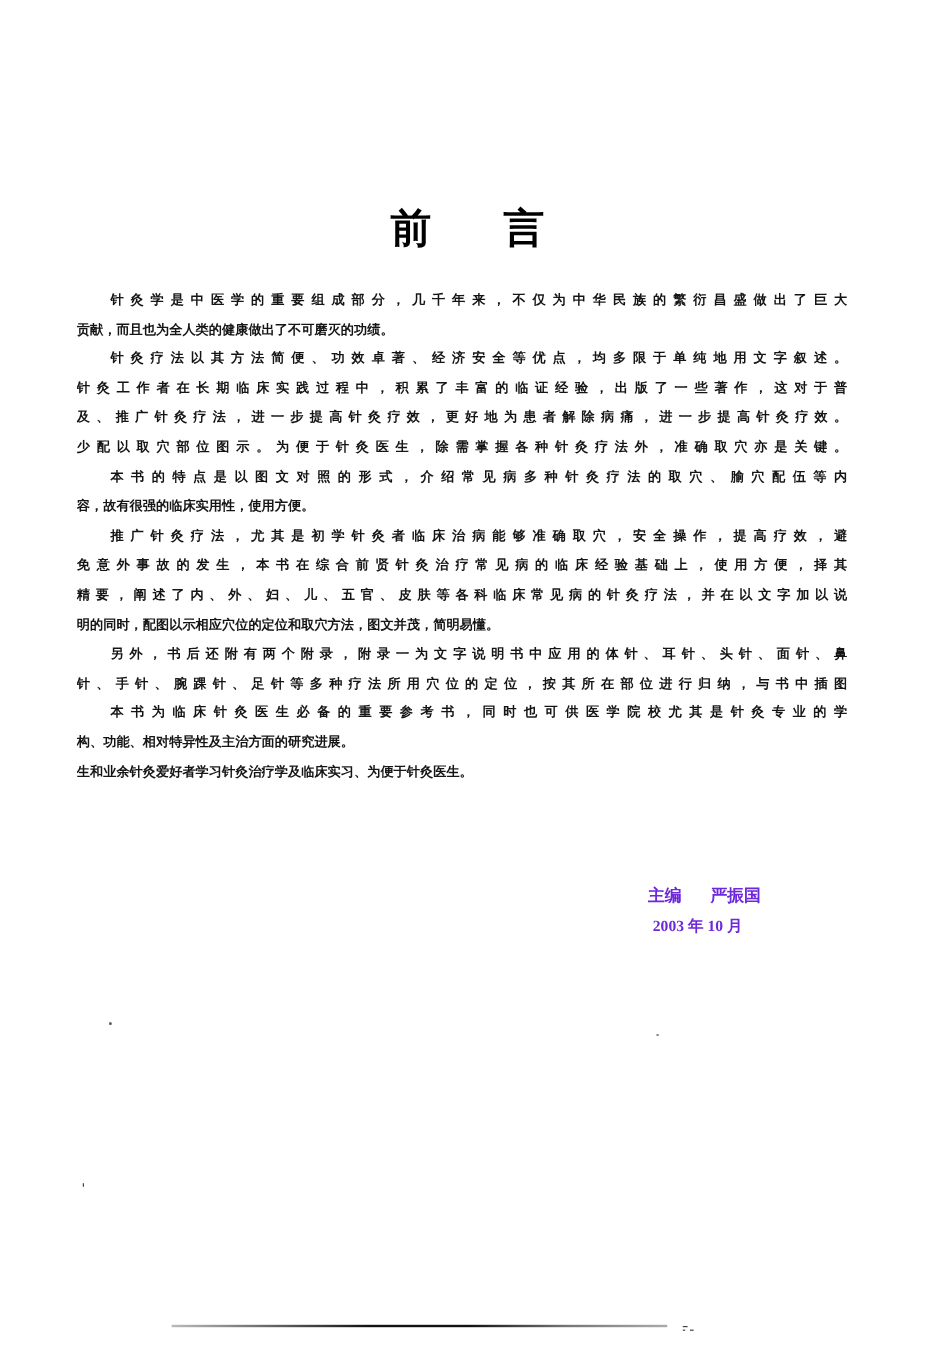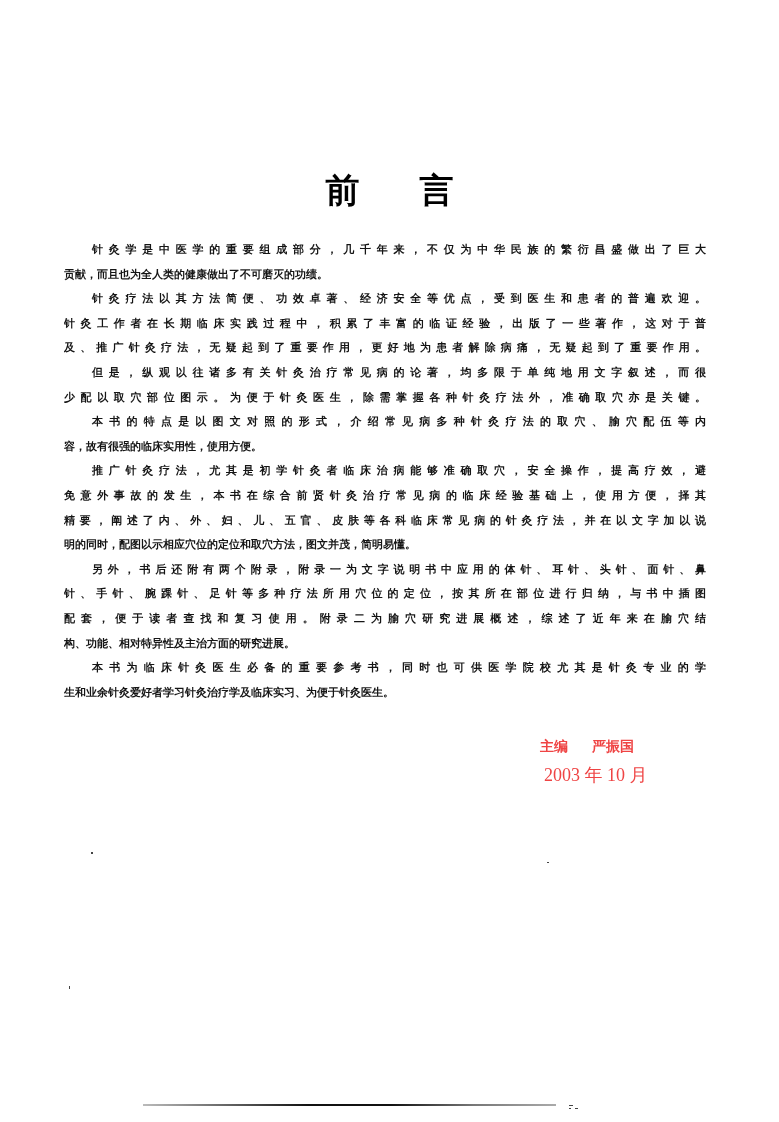--- a/index.html
+++ b/index.html
@@ -20,64 +20,62 @@
     }
     .line {
       height: 24.6px; line-height: 24.6px; font-size: 11px;
       white-space: nowrap; font-weight: bold; color: #151515;
       text-align: justify; text-align-last: justify;
       overflow: hidden;
     }
     .line.indent { padding-left: 28px; }
     .line.last { text-align-last: left; }
     .sign {
-      position: absolute; left: 540px; font-size: 14px; font-weight: bold; color: #ef4444;
+      position: absolute; left: 540px; font-size: 14px; font-weight: bold; color: #6d28d9;
     }
     .sign.editor { top: 738px; }
     .sign.editor .name { margin-left: 24px; }
-    .sign.date { top: 763px; left: 544px; font-family: "Liberation Serif", serif; font-weight: normal; font-size: 18px; }
+    .sign.date { top: 763px; left: 544px; font-family: "Liberation Serif", serif; font-weight: bold; font-size: 13px; }
     .speck { position: absolute; background: #444; }
     .bottom-rule {
       position: absolute; top: 1104px; left: 143px; width: 413px; height: 2px;
       background: linear-gradient(to right, #bbb 0%, #666 20%, #111 40%, #111 60%, #777 80%, #aaa 100%);
     }
   </style>
 </head>
 <body>
 
 <div class="title">
   <span>前</span><span class="gap"></span><span>言</span>
 </div>
 
 <div class="body-text">
 
   <div class="line indent">针灸学是中医学的重要组成部分，几千年来，不仅为中华民族的繁衍昌盛做出了巨大</div>
   <div class="line last">贡献，而且也为全人类的健康做出了不可磨灭的功绩。</div>
 
-  <div class="line indent">针灸疗法以其方法简便、功效卓著、经济安全等优点，受到医生和患者的普遍欢迎。</div>
+  <div class="line indent">针灸疗法以其方法简便、功效卓著、经济安全等优点，均多限于单纯地用文字叙述。</div>
   <div class="line">针灸工作者在长期临床实践过程中，积累了丰富的临证经验，出版了一些著作，这对于普</div>
-  <div class="line">及、推广针灸疗法，无疑起到了重要作用，更好地为患者解除病痛，无疑起到了重要作用。</div>
+  <div class="line">及、推广针灸疗法，进一步提高针灸疗效，更好地为患者解除病痛，进一步提高针灸疗效。</div>
 
-  <div class="line indent">但是，纵观以往诸多有关针灸治疗常见病的论著，均多限于单纯地用文字叙述，而很</div>
   <div class="line">少配以取穴部位图示。为便于针灸医生，除需掌握各种针灸疗法外，准确取穴亦是关键。</div>
 
   <div class="line indent">本书的特点是以图文对照的形式，介绍常见病多种针灸疗法的取穴、腧穴配伍等内</div>
   <div class="line last">容，故有很强的临床实用性，使用方便。</div>
 
   <div class="line indent">推广针灸疗法，尤其是初学针灸者临床治病能够准确取穴，安全操作，提高疗效，避</div>
   <div class="line">免意外事故的发生，本书在综合前贤针灸治疗常见病的临床经验基础上，使用方便，择其</div>
   <div class="line">精要，阐述了内、外、妇、儿、五官、皮肤等各科临床常见病的针灸疗法，并在以文字加以说</div>
   <div class="line last">明的同时，配图以示相应穴位的定位和取穴方法，图文并茂，简明易懂。</div>
 
   <div class="line indent">另外，书后还附有两个附录，附录一为文字说明书中应用的体针、耳针、头针、面针、鼻</div>
   <div class="line">针、手针、腕踝针、足针等多种疗法所用穴位的定位，按其所在部位进行归纳，与书中插图</div>
-  <div class="line">配套，便于读者查找和复习使用。附录二为腧穴研究进展概述，综述了近年来在腧穴结</div>
+  <div class="line indent">本书为临床针灸医生必备的重要参考书，同时也可供医学院校尤其是针灸专业的学</div>
+
   <div class="line last">构、功能、相对特异性及主治方面的研究进展。</div>
-
-  <div class="line indent">本书为临床针灸医生必备的重要参考书，同时也可供医学院校尤其是针灸专业的学</div>
   <div class="line last">生和业余针灸爱好者学习针灸治疗学及临床实习、为便于针灸医生。</div>
 </div>
 
 <div class="sign editor">
   <span>主编</span><span class="name">严振国</span>
 </div>
 <div class="sign date">2003 年 10 月</div>
 
 <div class="speck" style="left:91px;top:852px;width:2px;height:2px;"></div>
 <div class="speck" style="left:547px;top:862px;width:2px;height:1px;"></div>

